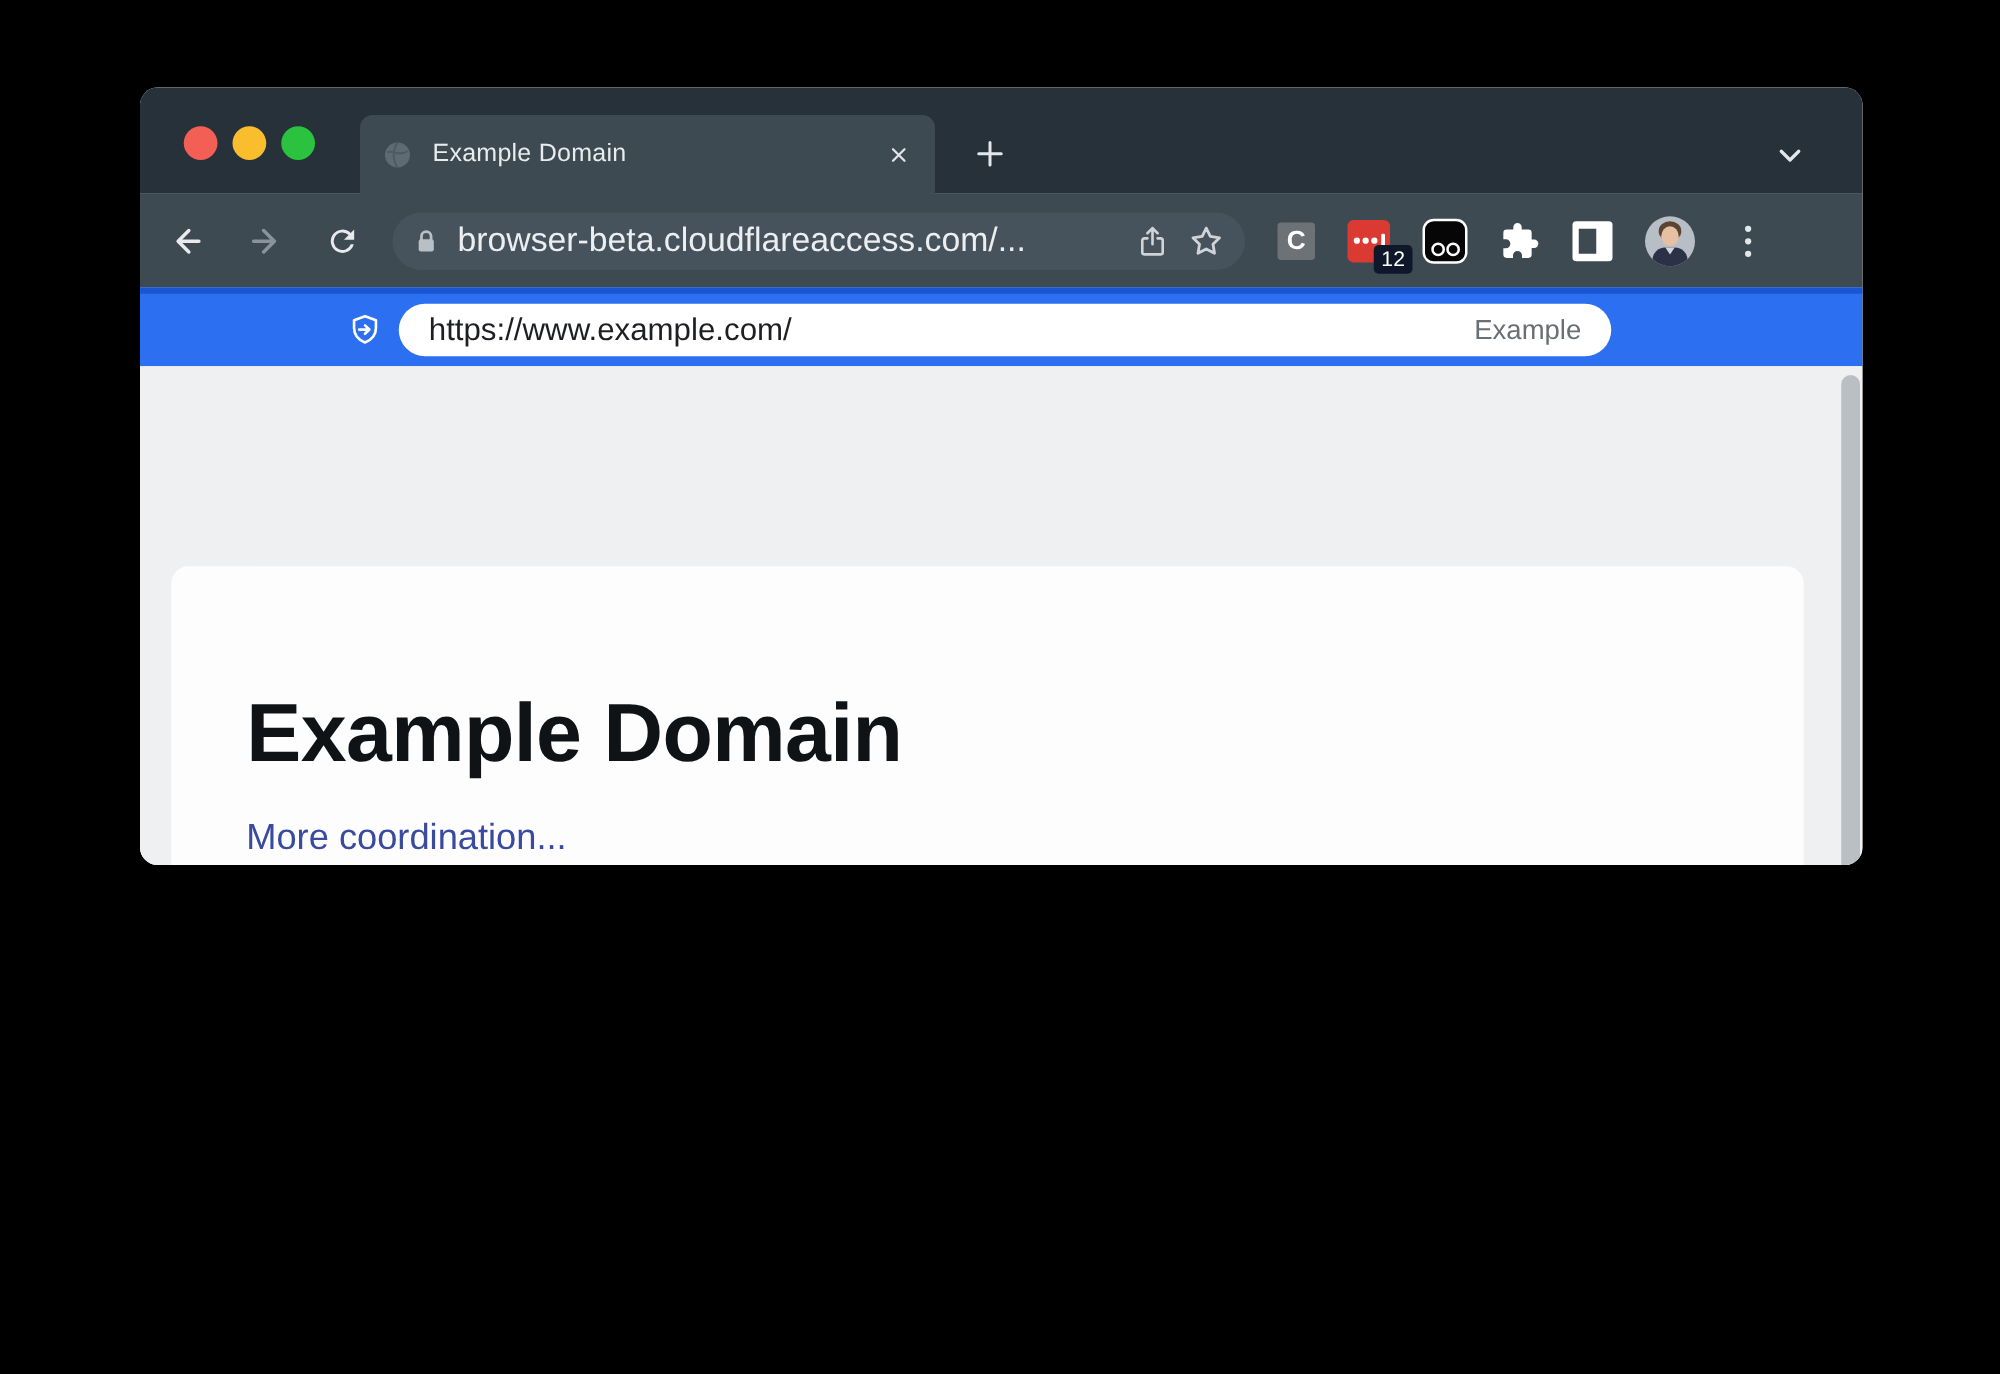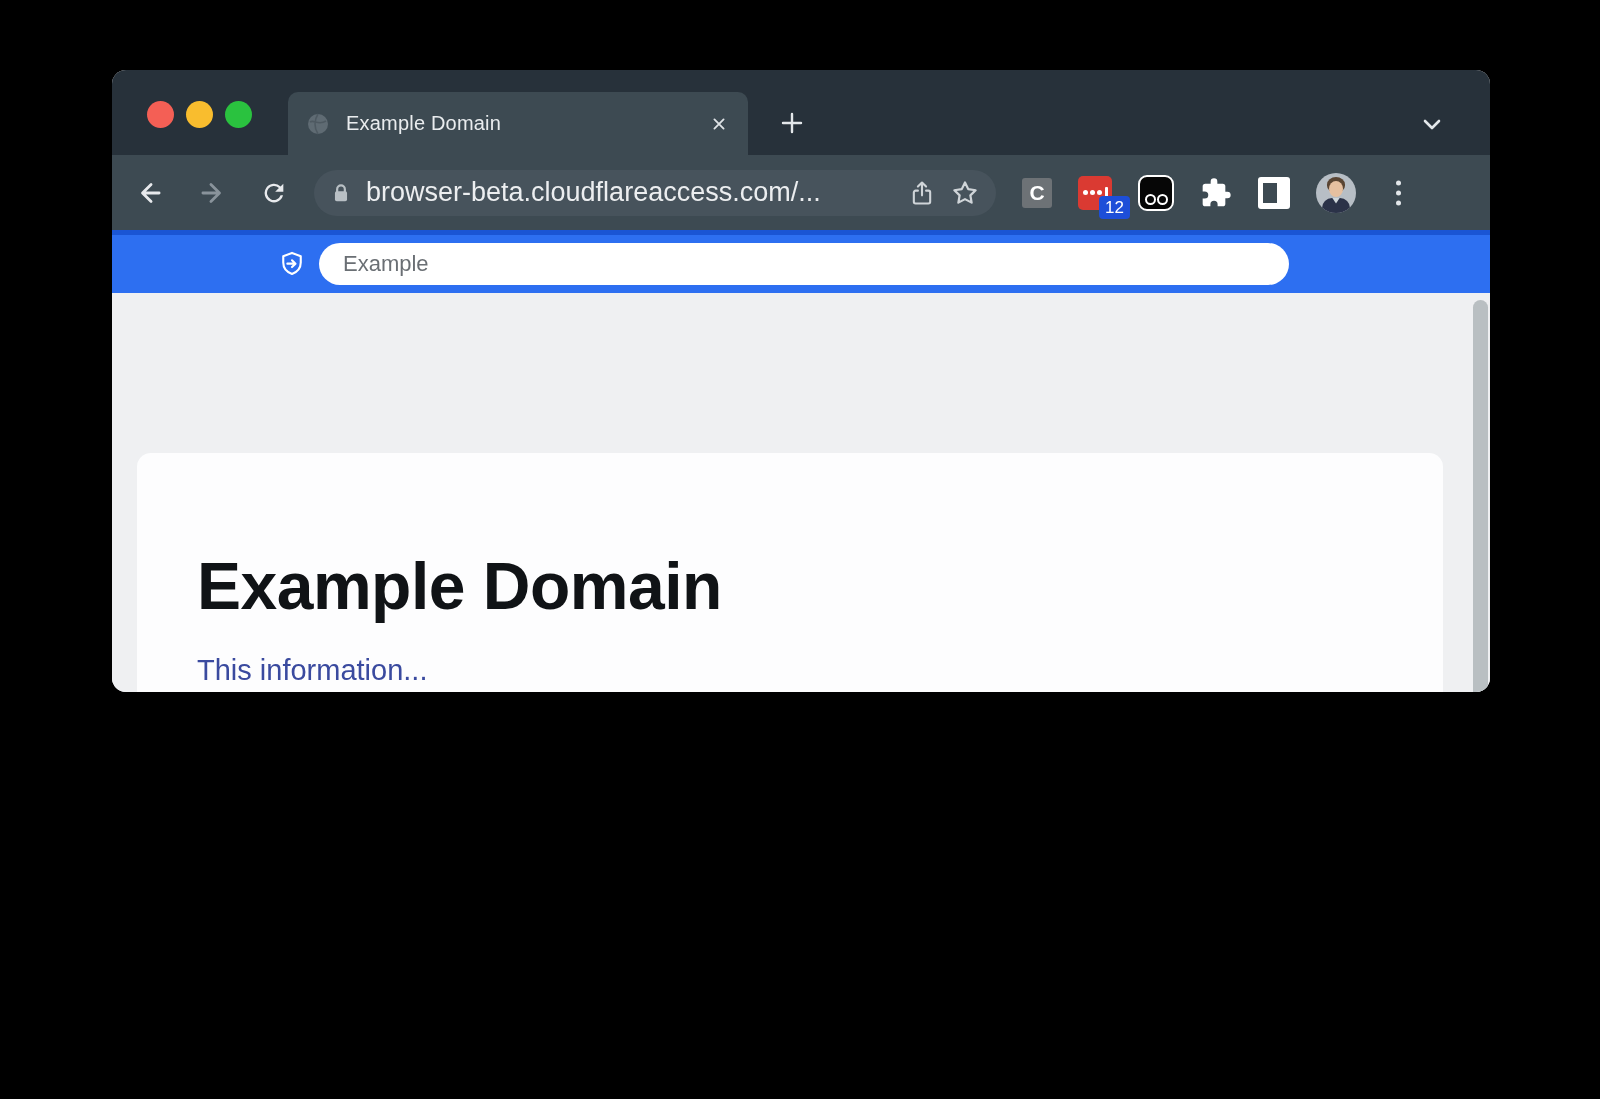--- a/index.html
+++ b/index.html
@@ -37,21 +37,21 @@
   .omni-url { flex:1; margin-left:14px; color:#eceef0; font-size:27px; white-space:nowrap; overflow:hidden; }
   .omni-ic { flex:0 0 auto; margin-left:14px; display:flex; align-items:center; }
 
   .ext-area { display:flex; align-items:center; margin-left:26px; gap:26px; }
   .c-ext { width:30px; height:30px; background:#6d7276; border-radius:3px; color:#fff;
            font-size:21px; font-weight:600; display:flex; align-items:center; justify-content:center; }
   .lp-ext { width:34px; height:34px; background:#da3a32; border-radius:5px; position:relative;
             display:flex; align-items:center; justify-content:center; gap:2px; }
   .lp-ext i { width:5px; height:5px; background:#fff; border-radius:50%; }
   .lp-ext b { width:3px; height:12px; background:#fff; border-radius:1px; margin-left:1px; }
-  .lp-badge { position:absolute; right:-18px; bottom:-9px; background:#1d4ed8; color:#fff;
+  .lp-badge { position:absolute; right:-18px; bottom:-9px; background:#0f172a; color:#fff;
               font-size:17px; line-height:23px; padding:0 6px; border-radius:4px; font-weight:400; }
   .bw-ext { width:36px; height:36px; background:#060606; border:2px solid #fff; border-radius:9px;
             display:flex; align-items:flex-end; justify-content:center; gap:1px; padding-bottom:4px; }
   .bw-ext i { width:11px; height:11px; border:2.5px solid #fff; border-radius:50%; background:transparent; }
   .side-panel { width:32px; height:32px; background:#fff; border-radius:3px; position:relative; }
   .side-panel::after { content:""; position:absolute; left:5px; top:6px; width:14px; height:20px; background:#3d4a52; }
 
   .avatar { width:40px; height:40px; border-radius:50%; position:relative; overflow:hidden; background:#b7bec5; }
   .avatar .hair { position:absolute; left:11px; top:4px; width:18px; height:15px; border-radius:50% 50% 42% 42%; background:#5a4533; }
   .avatar .face { position:absolute; left:13px; top:8px; width:14px; height:16px; border-radius:50%; background:#e6c0a0; }
@@ -195,25 +195,26 @@
   </div>
 
   <div class="bluebar">
     <span class="shield">
       <svg width="28" height="28" viewBox="0 0 24 24" fill="none">
         <path d="M12 2.5l7.5 2.8v5.4c0 4.9-3.2 8.2-7.5 9.9-4.3-1.7-7.5-5-7.5-9.9V5.3z" stroke="#fff" stroke-width="1.8" stroke-linejoin="round"></path>
         <path d="M8 11.7h6.5M12 8.8l3 2.9-3 2.9" stroke="#fff" stroke-width="1.8" stroke-linecap="round" stroke-linejoin="round"></path>
       </svg>
     </span>
     <div class="remote-pill">
+      <span class="remote-url">https://www.example.com/</span>
       <span class="minimize">Example</span>
     </div>
   </div>
 
   <div class="viewport">
     <div class="card">
       <h1>Example Domain</h1>
-      <a>This information...</a>
+      <a>More coordination...</a>
     </div>
     <div class="scroll-thumb"></div>
   </div>
 
 </div>
 
 </body></html>

